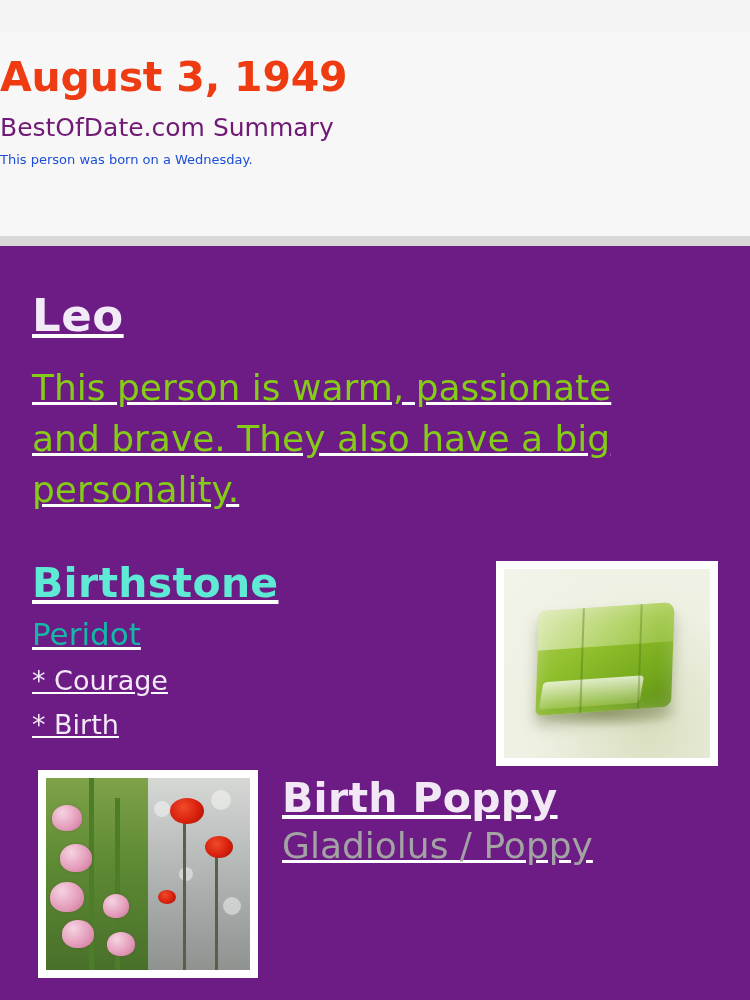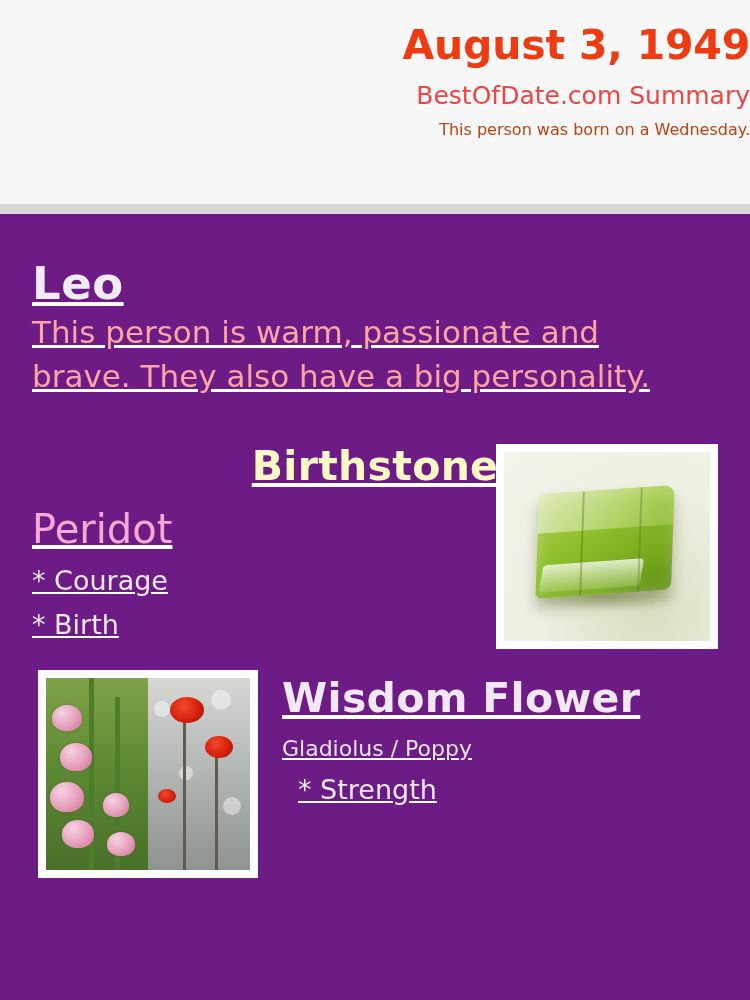--- a/index.html
+++ b/index.html
@@ -14,38 +14,39 @@
     position: relative;
     overflow: hidden;
     background: #f4f4f4;
   }
 
   
   .header {
     background: #f7f7f7;
     height: 204px;
     padding-top: 22px;
-    text-align: right;
+    text-align: left;
+    margin-top: 32px;
   }
   .header-date {
     color: #ef3b11;
     font-size: 41px;
     font-weight: bold;
     line-height: 1.15;
     letter-spacing: -0.2px;
   }
   .header-sub {
-    color: #ef4444;
+    color: #701a75;
     font-size: 25px;
     margin-top: 12px;
     font-weight: normal;
   }
   .header-note {
-    color: #c2410c;
-    font-size: 16px;
+    color: #1d4ed8;
+    font-size: 13px;
     margin-top: 10px;
   }
   .divider {
     height: 10px;
     background: #d8d8d8;
   }
 
   
   .body {
     background: #6b1f8e;
@@ -58,43 +59,42 @@
   }
 
   .sign-name {
     font-size: 45px;
     font-weight: bold;
     color: #f2eaf6;
     padding-top: 38px;
     letter-spacing: 0.5px;
   }
   .sign-desc {
-    font-size: 31px;
+    font-size: 36px;
     line-height: 1.42;
-    color: #fca5a5;
-    margin-top: 0;
+    color: #84cc16;
+    margin-top: 20px;
     max-width: 650px;
   }
 
   
   .stone-block {
     margin-top: 44px;
     position: relative;
   }
   .stone-title {
     font-size: 41px;
     font-weight: bold;
-    color: #fef9c3;
+    color: #5eead4;
     letter-spacing: 0.3px;
-    text-align: center;
   }
   .stone-name {
-    font-size: 40px;
-    color: #f9a8d4;
-    margin-top: 16px;
+    font-size: 31px;
+    color: #14b8a6;
+    margin-top: 9px;
   }
   .bullet {
     font-size: 27px;
     color: #f3e9f7;
     margin-top: 13px;
   }
 
   .stone-photo {
     position: absolute;
     right: 0px;
@@ -216,23 +216,23 @@
     margin-left: 250px;
     padding-top: 4px;
   }
   .flower-title {
     font-size: 41px;
     font-weight: bold;
     color: #f1e7f5;
     letter-spacing: 0.3px;
   }
   .flower-name {
-    font-size: 22px;
-    color: #e5e5e5;
-    margin-top: 14px;
+    font-size: 36px;
+    color: #a3a3a3;
+    margin-top: 3px;
   }
   .flower-bullets { padding-left: 16px; }
 </style>
 </head>
 <body>
 
 <div class="page">
 
   <div class="header">
     <div class="header-date">August 3, 1949</div>
@@ -283,22 +283,21 @@
             <div class="poppy-stem" style="left:34%; top:22%; height:78%;"></div>
             <div class="poppy-stem" style="left:66%; top:40%; height:60%;"></div>
             <div class="poppy" style="left:22%; top:10%; width:34px; height:26px;"></div>
             <div class="poppy" style="left:56%; top:30%; width:28px; height:22px;"></div>
             <div class="poppy" style="left:10%; top:58%; width:18px; height:14px;"></div>
           </div>
         </div>
       </div>
 
       <div class="flower-text">
-        <div class="flower-title">Wisdom Flower</div>
+        <div class="flower-title">Birth Poppy</div>
         <div class="flower-name">Gladiolus / Poppy</div>
         <div class="flower-bullets">
-          <div class="bullet">* Strength</div>
         </div>
       </div>
     </div>
 
   </div>
 </div>
 
 </body></html>

